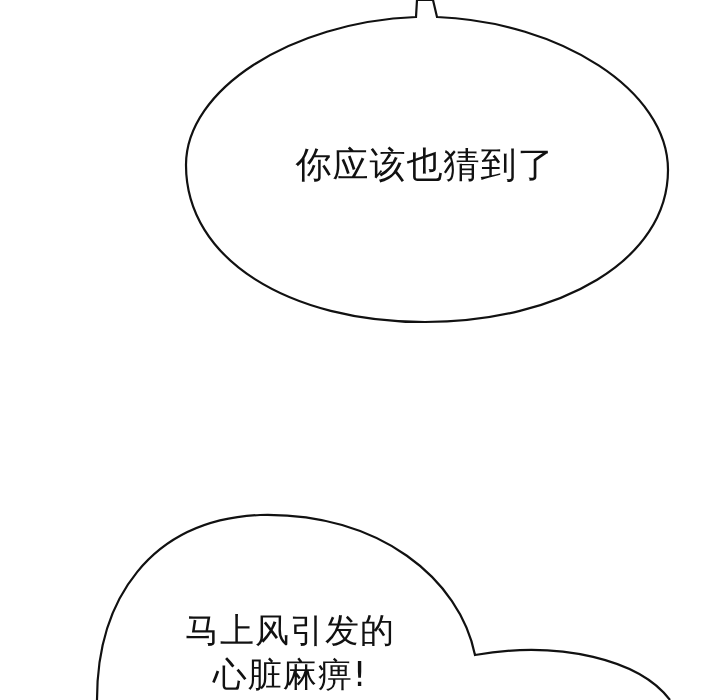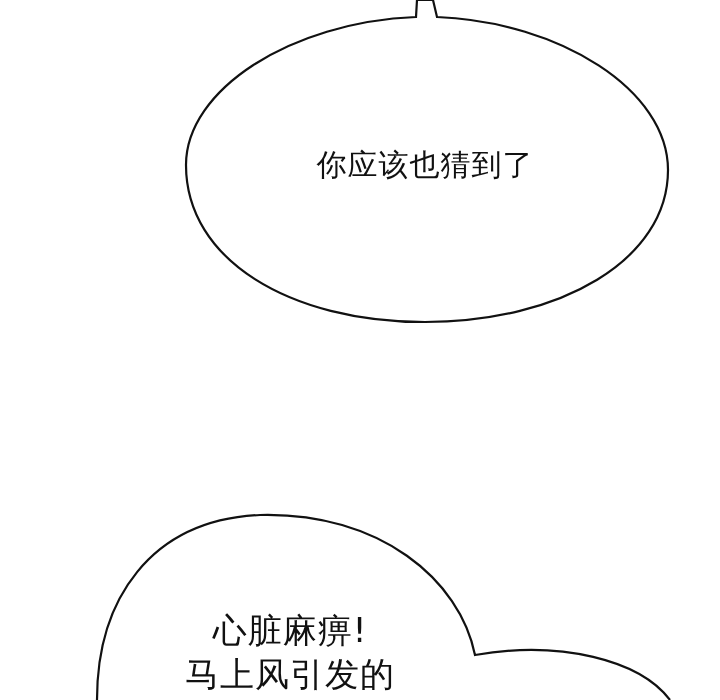--- a/index.html
+++ b/index.html
@@ -1,19 +1,19 @@
 <!DOCTYPE html>
 <html><head>
   <meta charset="utf-8">
   <style>
     html, body { margin: 0; padding: 0; background: #ffffff; }
     body { width: 720px; height: 700px; position: relative; overflow: hidden; font-family: "DejaVu Sans", sans-serif; }
     svg.bubbles { position: absolute; left: 0; top: 0; }
     .bubble-text { position: absolute; color: #111111; font-family: "DejaVu Sans", sans-serif; text-align: center; white-space: nowrap; letter-spacing: 1px; }
-    #t1 { left: 270px; top: 143px; width: 310px; font-size: 30px; line-height: 44px; }
+    #t1 { left: 270px; top: 143px; width: 310px; font-size: 36px; line-height: 44px; }
     #t2 { left: 140px; top: 608px; width: 300px; font-size: 34px; line-height: 44px; }
   </style>
 </head>
 <body>
 
 <svg class="bubbles" width="720" height="700" viewBox="0 0 720 700">
 
   <path d="M 416 17
            L 417 0
            L 433 0
@@ -27,15 +27,15 @@
            C 97 600, 150 520, 260 515
            C 380 512, 460 580, 475 655
            C 560 640, 640 660, 670 700" fill="#ffffff" stroke="#111111" stroke-width="2.2" stroke-linejoin="miter"></path>
 </svg>
 
 <div class="bubble-text" id="t1">
   <div>你应该也猜到了</div>
 </div>
 
 <div class="bubble-text" id="t2">
+  <div>马上风引发的</div>
   <div>心脏麻痹!</div>
-  <div>马上风引发的</div>
 </div>
 
 </body></html>

